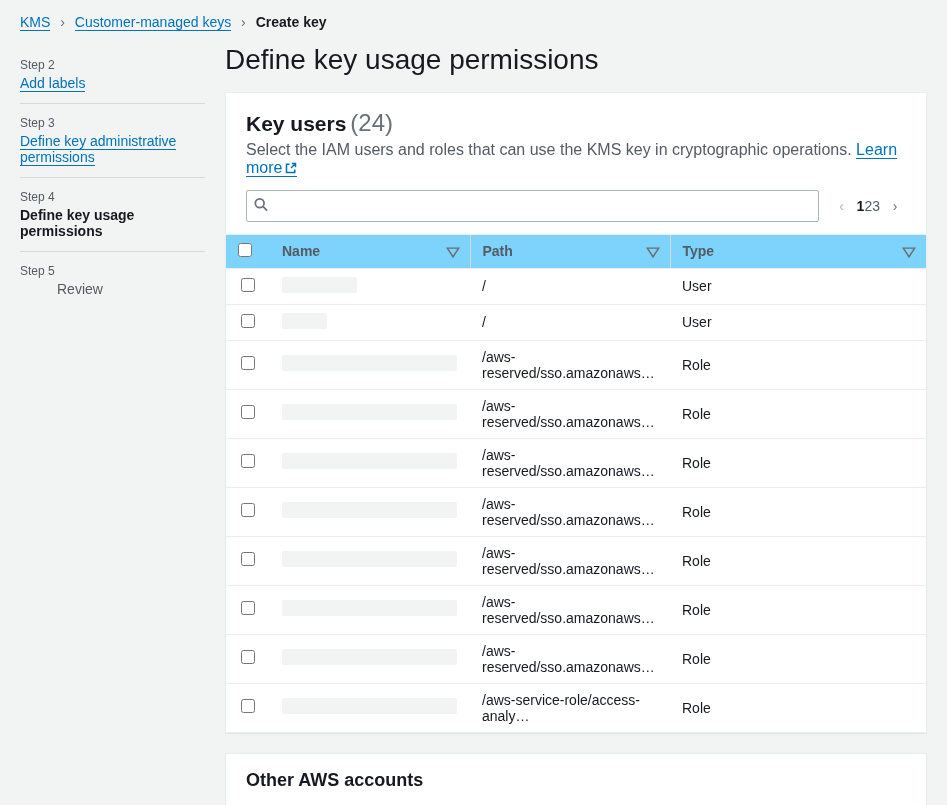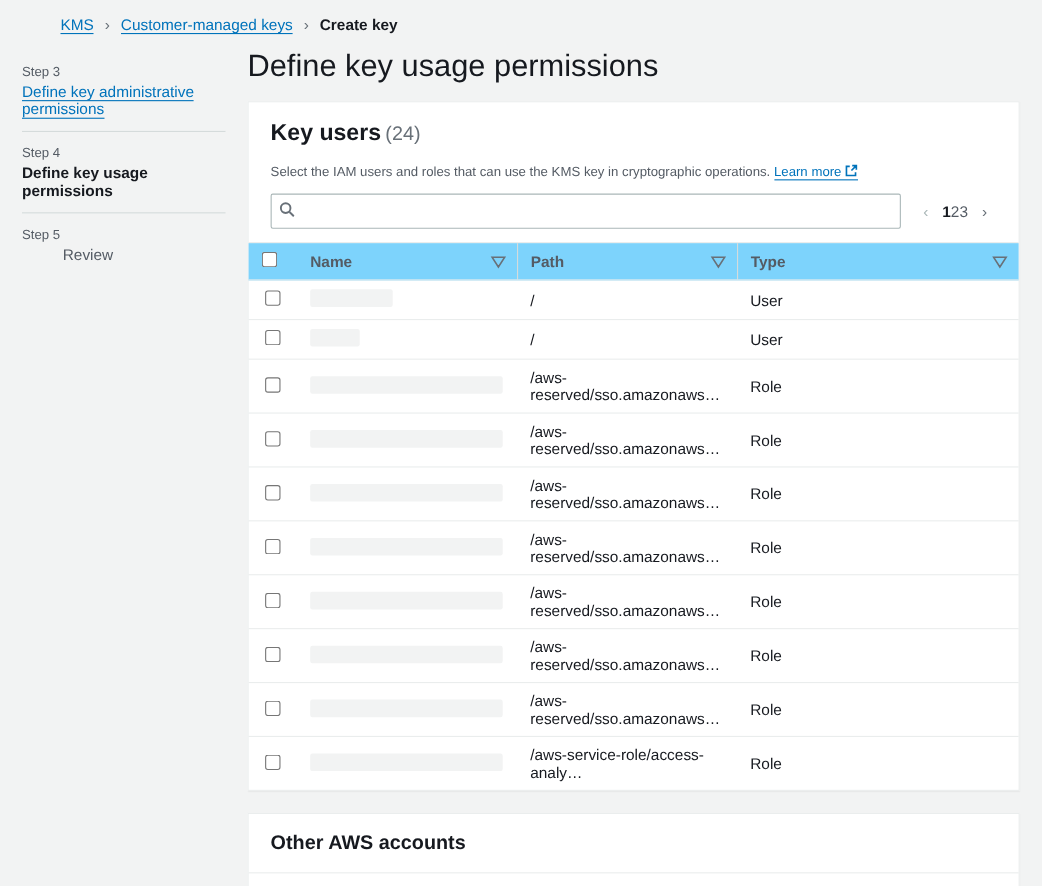--- a/index.html
+++ b/index.html
@@ -10,21 +10,20 @@
     body {
       font-family: "Amazon Ember", "Helvetica Neue", Arial, sans-serif;
       background: #f2f3f3;
       color: #16191f;
       font-size: 14px;
       width: 947px;
     }
     .breadcrumb {
       padding: 14px 20px 8px 20px;
       font-size: 14px;
-      margin-left: 35px;
     }
     .breadcrumb a {
       color: #0073bb;
       text-decoration: none;
       border-bottom: 1px solid #0073bb;
     }
     .breadcrumb .sep {
       color: #687078;
       margin: 0 6px;
     }
@@ -87,28 +86,28 @@
     }
     .panel-header {
       padding: 16px 20px 12px 20px;
     }
     .panel-title {
       font-size: 21px;
       font-weight: 700;
       display: inline;
     }
     .panel-count {
-      font-size: 18px;
+      font-size: 24px;
       font-weight: 400;
       color: #687078;
     }
     .panel-desc {
-      font-size: 12px;
+      font-size: 16px;
       color: #545b64;
-      margin-top: 16px;
+      margin-top: 4px;
     }
     .panel-desc a {
       color: #0073bb;
       text-decoration: none;
       border-bottom: 1px solid #0073bb;
     }
     .search-row {
       display: flex;
       align-items: center;
       padding: 0 20px 12px 20px;
@@ -241,20 +240,24 @@
 <div class="breadcrumb">
   <a href="#">KMS</a>
   <span class="sep">›</span>
   <a href="#">Customer-managed keys</a>
   <span class="sep">›</span>
   <span class="current">Create key</span>
 </div>
 
 <div class="layout">
   <nav class="sidebar" id="sidebar">
+      <div class="step">
+        <div class="step-label">Step 2</div>
+        <div class="step-title "><a href="#">Add labels</a></div>
+      </div>
       <div class="step">
         <div class="step-label">Step 3</div>
         <div class="step-title "><a href="#">Define key administrative permissions</a></div>
       </div>
       <div class="step">
         <div class="step-label">Step 4</div>
         <div class="step-title current">Define key usage permissions</div>
       </div>
       <div class="step">
         <div class="step-label">Step 5</div>

